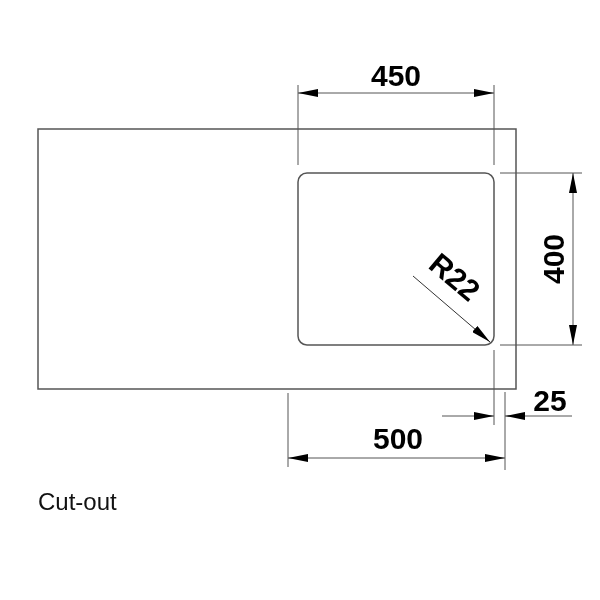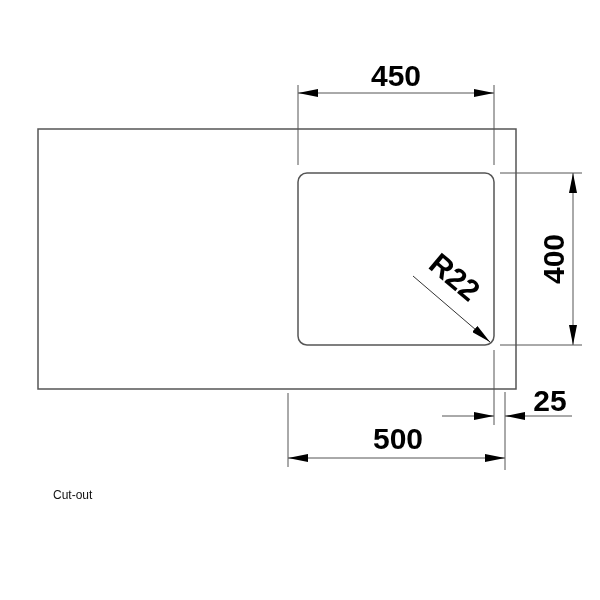--- a/index.html
+++ b/index.html
@@ -1,19 +1,19 @@
 <!DOCTYPE html>
 <html><head>
 <meta charset="utf-8">
 <style>
   html, body { margin:0; padding:0; background:#ffffff; }
   body { width:600px; height:600px; position:relative; overflow:hidden; font-family:"Liberation Sans", sans-serif; }
   svg { position:absolute; left:0; top:0; }
   .dim { font-family:"Liberation Sans", sans-serif; font-weight:bold; fill:#000; }
-  .caption { position:absolute; left:53px; top:488px; font-size:12px; color:#111; font-family:"Liberation Sans", sans-serif; }
+  .caption { position:absolute; left:38px; top:488px; font-size:24px; color:#111; font-family:"Liberation Sans", sans-serif; }
 </style>
 </head>
 <body>
 
 <svg width="600" height="600" viewBox="0 0 600 600">
   <defs>
     <marker id="arr" viewBox="0 0 20 8" refX="20" refY="4" markerWidth="20" markerHeight="8" orient="auto-start-reverse" markerUnits="userSpaceOnUse">
       <path d="M0,0 L20,4 L0,8 Z" fill="#000"></path>
     </marker>
   </defs>

